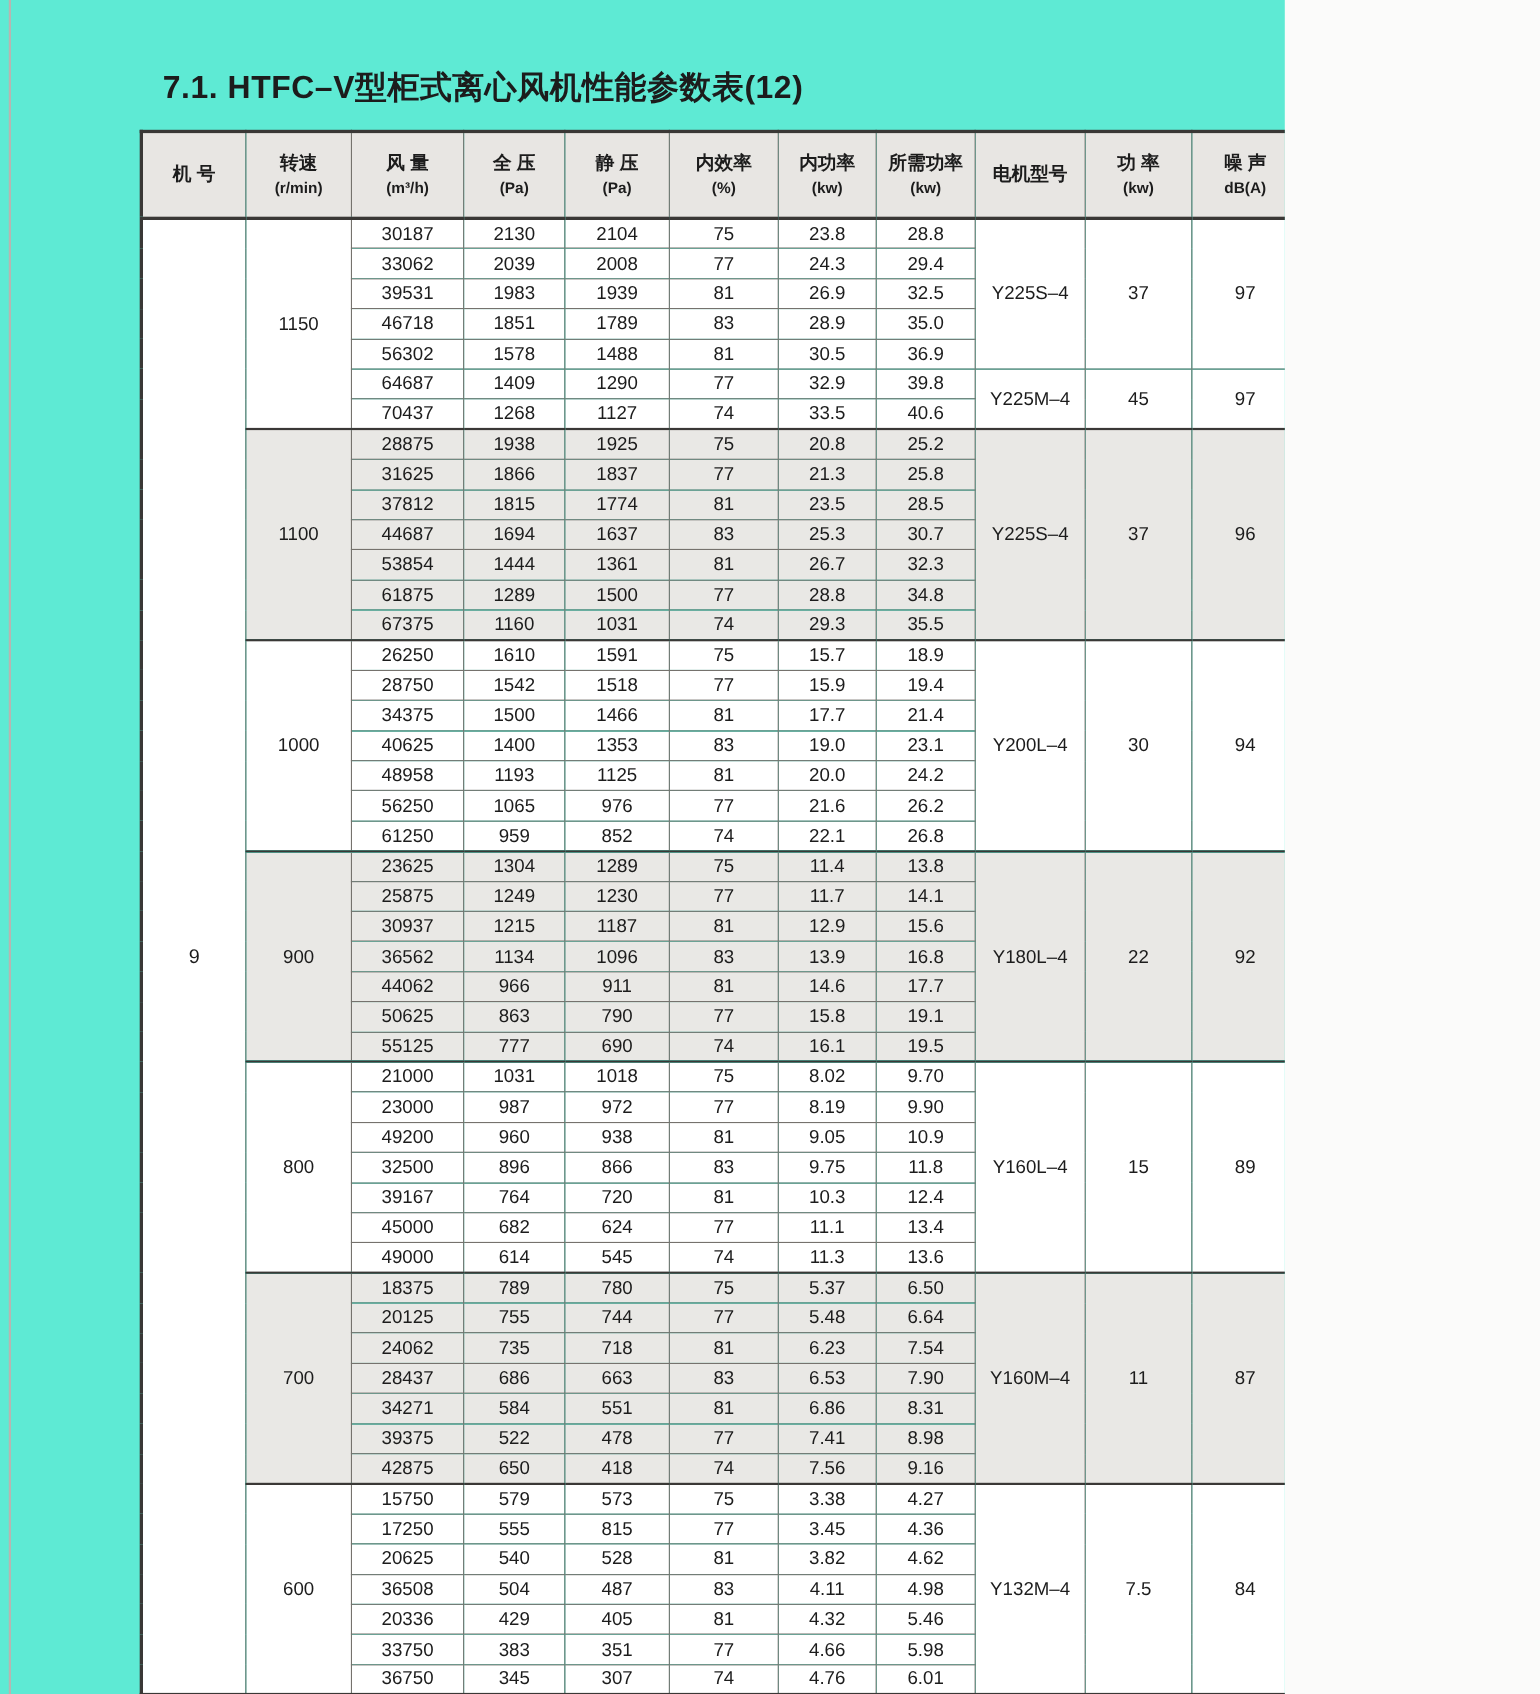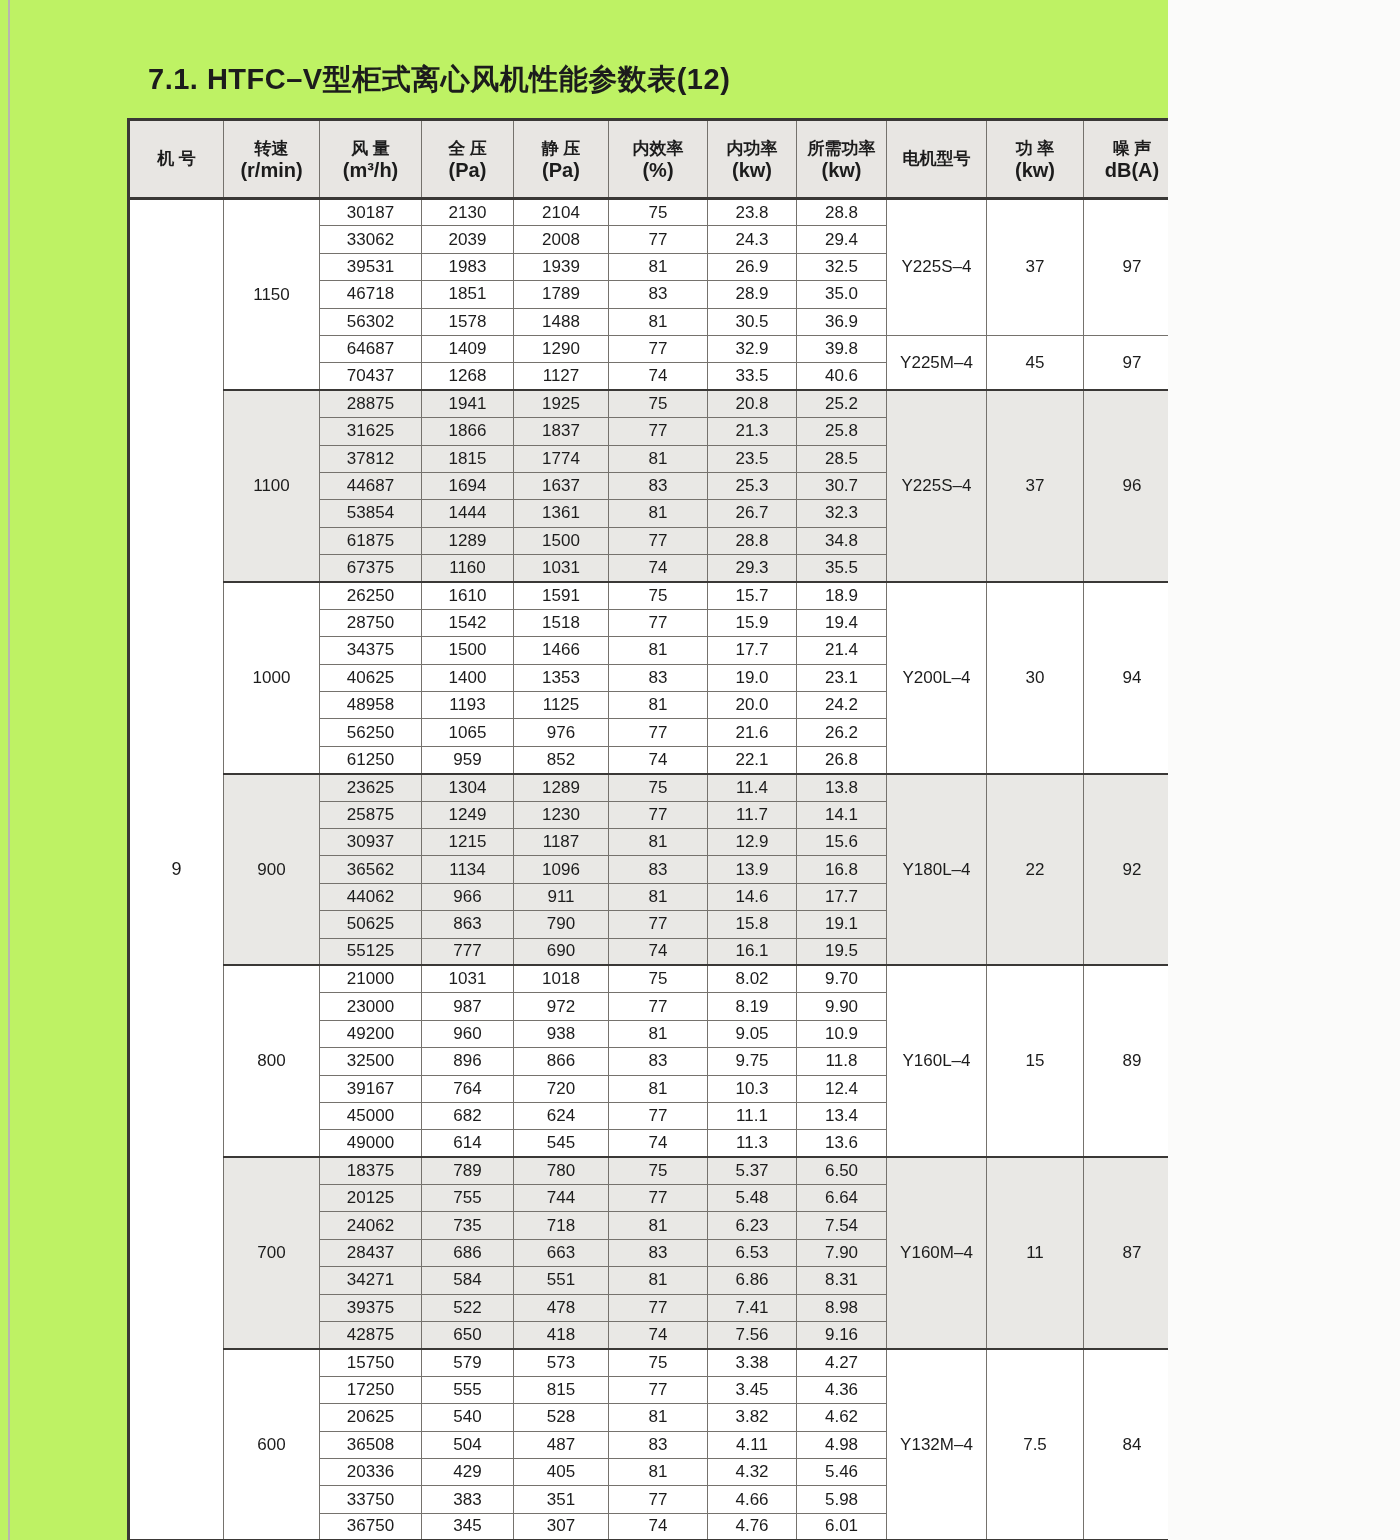--- a/index.html
+++ b/index.html
@@ -5,21 +5,21 @@
   html, body {
     margin: 0; padding: 0;
     width: 1400px; height: 1540px;
     background: #fbfbfa;
     font-family: "Liberation Sans", "DejaVu Sans", sans-serif;
     color: #1c1c1c;
   }
   .page {
     position: relative;
     width: 1168px; height: 1540px;
-    background: #bef264;
+    background: #5eead4;
     overflow: hidden;
   }
   .edge-line {
     position: absolute;
     left: 8px; top: 0;
     width: 2px; height: 100%;
     background: #b8b5b1;
   }
   .doc-title {
     position: absolute;
@@ -52,21 +52,21 @@
     border-bottom: 3px solid #3a3836;
   }
   .perf thead .hdr-label {
     display: block;
     font-size: 17px;
     font-weight: 600;
     line-height: 22px;
   }
   .perf thead .hdr-unit {
     display: block;
-    font-size: 20px;
+    font-size: 14px;
     font-weight: 600;
     line-height: 21px;
   }
   .perf thead .hdr-unit:empty { display: none; }
   .perf tbody tr { height: 27.4px; }
   .perf tbody td {
     font-size: 17px;
     background: #ffffff;
   }
   .perf tbody tr.shaded td { background: #e9e8e5; }
@@ -210,21 +210,21 @@
           <td>70437</td>
           <td>1268</td>
           <td>1127</td>
           <td>74</td>
           <td>33.5</td>
           <td>40.6</td>
         </tr>
         <tr class="shaded group-first">
           <td rowspan="7" class="rpm">1100</td>
           <td>28875</td>
-          <td>1941</td>
+          <td>1938</td>
           <td>1925</td>
           <td>75</td>
           <td>20.8</td>
           <td>25.2</td>
           <td rowspan="7">Y225S–4</td>
           <td rowspan="7">37</td>
           <td rowspan="7">96</td>
           <td rowspan="7">1184</td>
         </tr>
         <tr class="shaded">

